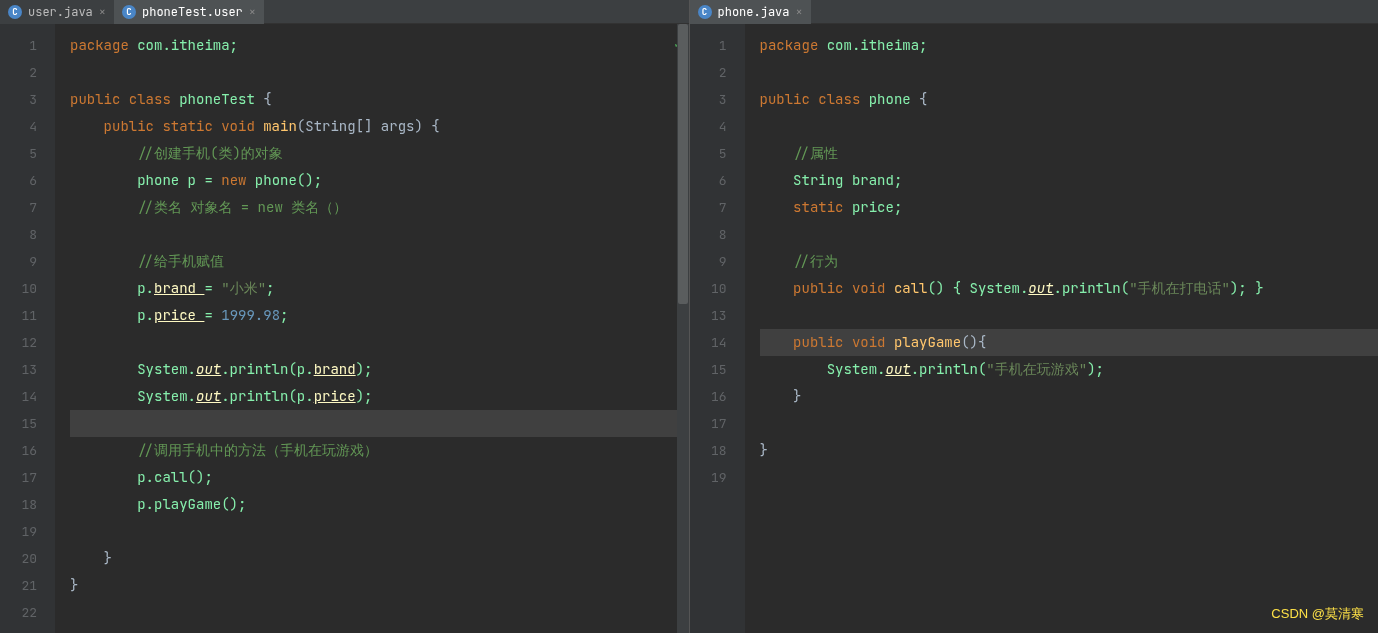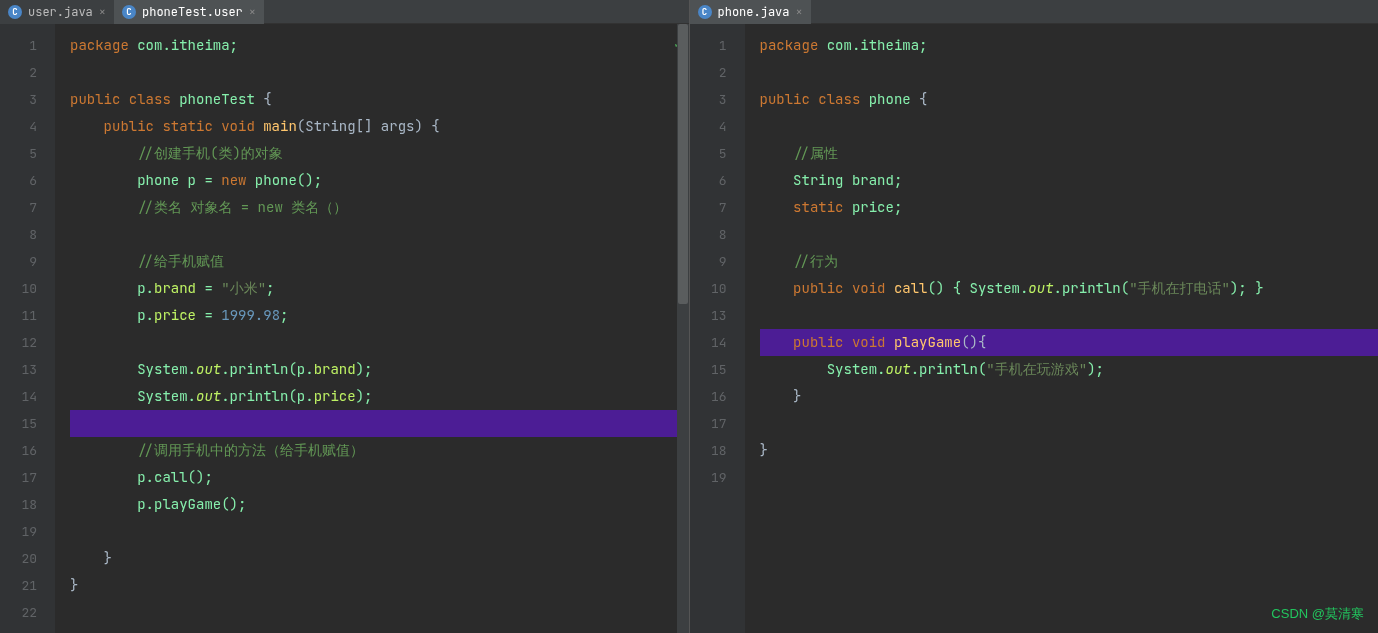--- a/index.html
+++ b/index.html
@@ -30,45 +30,45 @@
 
 .editor { flex:1; display:flex; overflow:hidden; background:#2b2b2b; }
 .gutter {
   width:56px; background:#313335; padding-top:8px;
   text-align:right; color:#606366; font-size:13px; user-select:none;
   border-right:1px solid #2b2b2b; position:relative;
 }
 .gutter .ln { height:27px; line-height:27px; padding-right:18px; position:relative; }
 .code { flex:1; padding:8px 0 0 14px; position:relative; }
 .code .row { height:27px; line-height:27px; white-space:pre; }
-.code .row.hl { background:#4c1d95; }
+.code .row.hl { background:#404040; }
 
 .kw { color:#cc7832; }
 .str { color:#6a8759; }
 .cmt-cn { color:#629755; }
 .num { color:#6897bb;text-align:center; }
 .fn { color:#ffc66d; }
-.field { color:#bef264; }
+.field { color:#fef9c3;text-decoration:underline; }
 .ident { color:#86efac; }
 .static { font-style:italic;text-align:right; }
 .paren { color:#a9b7c6; }
 
 .check {
   position:absolute; top:10px; right:6px; color:#499c54; font-size:14px;
 }
 .scrollbar {
   position:absolute; right:0; top:24px; bottom:0; width:12px;
   background:#3c3f41;
 }
 .scrollbar .thumb {
   position:absolute; left:1px; right:1px; top:0; height:280px;
   background:#5a5d5e; border-radius:2px;
 }
 .watermark {
-  position:absolute; right:14px; bottom:10px; color:#22c55e;
+  position:absolute; right:14px; bottom:10px; color:#fde047;
   font-size:13px; font-family:sans-serif;
 }
 </style>
 </head>
 <body>
 
 <div class="split">
 
   <div class="pane">
     <div class="tabbar">
@@ -118,21 +118,21 @@
         <div class="row">        <span class="ident">phone </span><span class="ident">p </span><span class="ident">= </span><span class="kw">new </span><span class="ident">phone();</span></div>
         <div class="row">        <span class="cmt-cn">//类名 对象名 = new 类名（）</span></div>
         <div class="row"></div>
         <div class="row">        <span class="cmt-cn">//给手机赋值</span></div>
         <div class="row">        <span class="ident">p.</span><span class="field">brand </span><span class="ident">= </span><span class="str">"小米"</span><span class="ident">;</span></div>
         <div class="row">        <span class="ident">p.</span><span class="field">price </span><span class="ident">= </span><span class="num">1999.98</span><span class="ident">;</span></div>
         <div class="row"></div>
         <div class="row">        <span class="ident">System.</span><span class="field static">out</span><span class="ident">.println(p.</span><span class="field">brand</span><span class="ident">);</span></div>
         <div class="row">        <span class="ident">System.</span><span class="field static">out</span><span class="ident">.println(p.</span><span class="field">price</span><span class="ident">);</span></div>
         <div class="row hl"></div>
-        <div class="row">        <span class="cmt-cn">//调用手机中的方法（给手机赋值）</span></div>
+        <div class="row">        <span class="cmt-cn">//调用手机中的方法（手机在玩游戏）</span></div>
         <div class="row">        <span class="ident">p.call();</span></div>
         <div class="row">        <span class="ident">p.playGame();</span></div>
         <div class="row"></div>
         <div class="row">    <span class="paren">}</span></div>
         <div class="row"><span class="paren">}</span></div>
       </div>
     </div>
     <div class="scrollbar">
       <div class="thumb"></div>
     </div>

